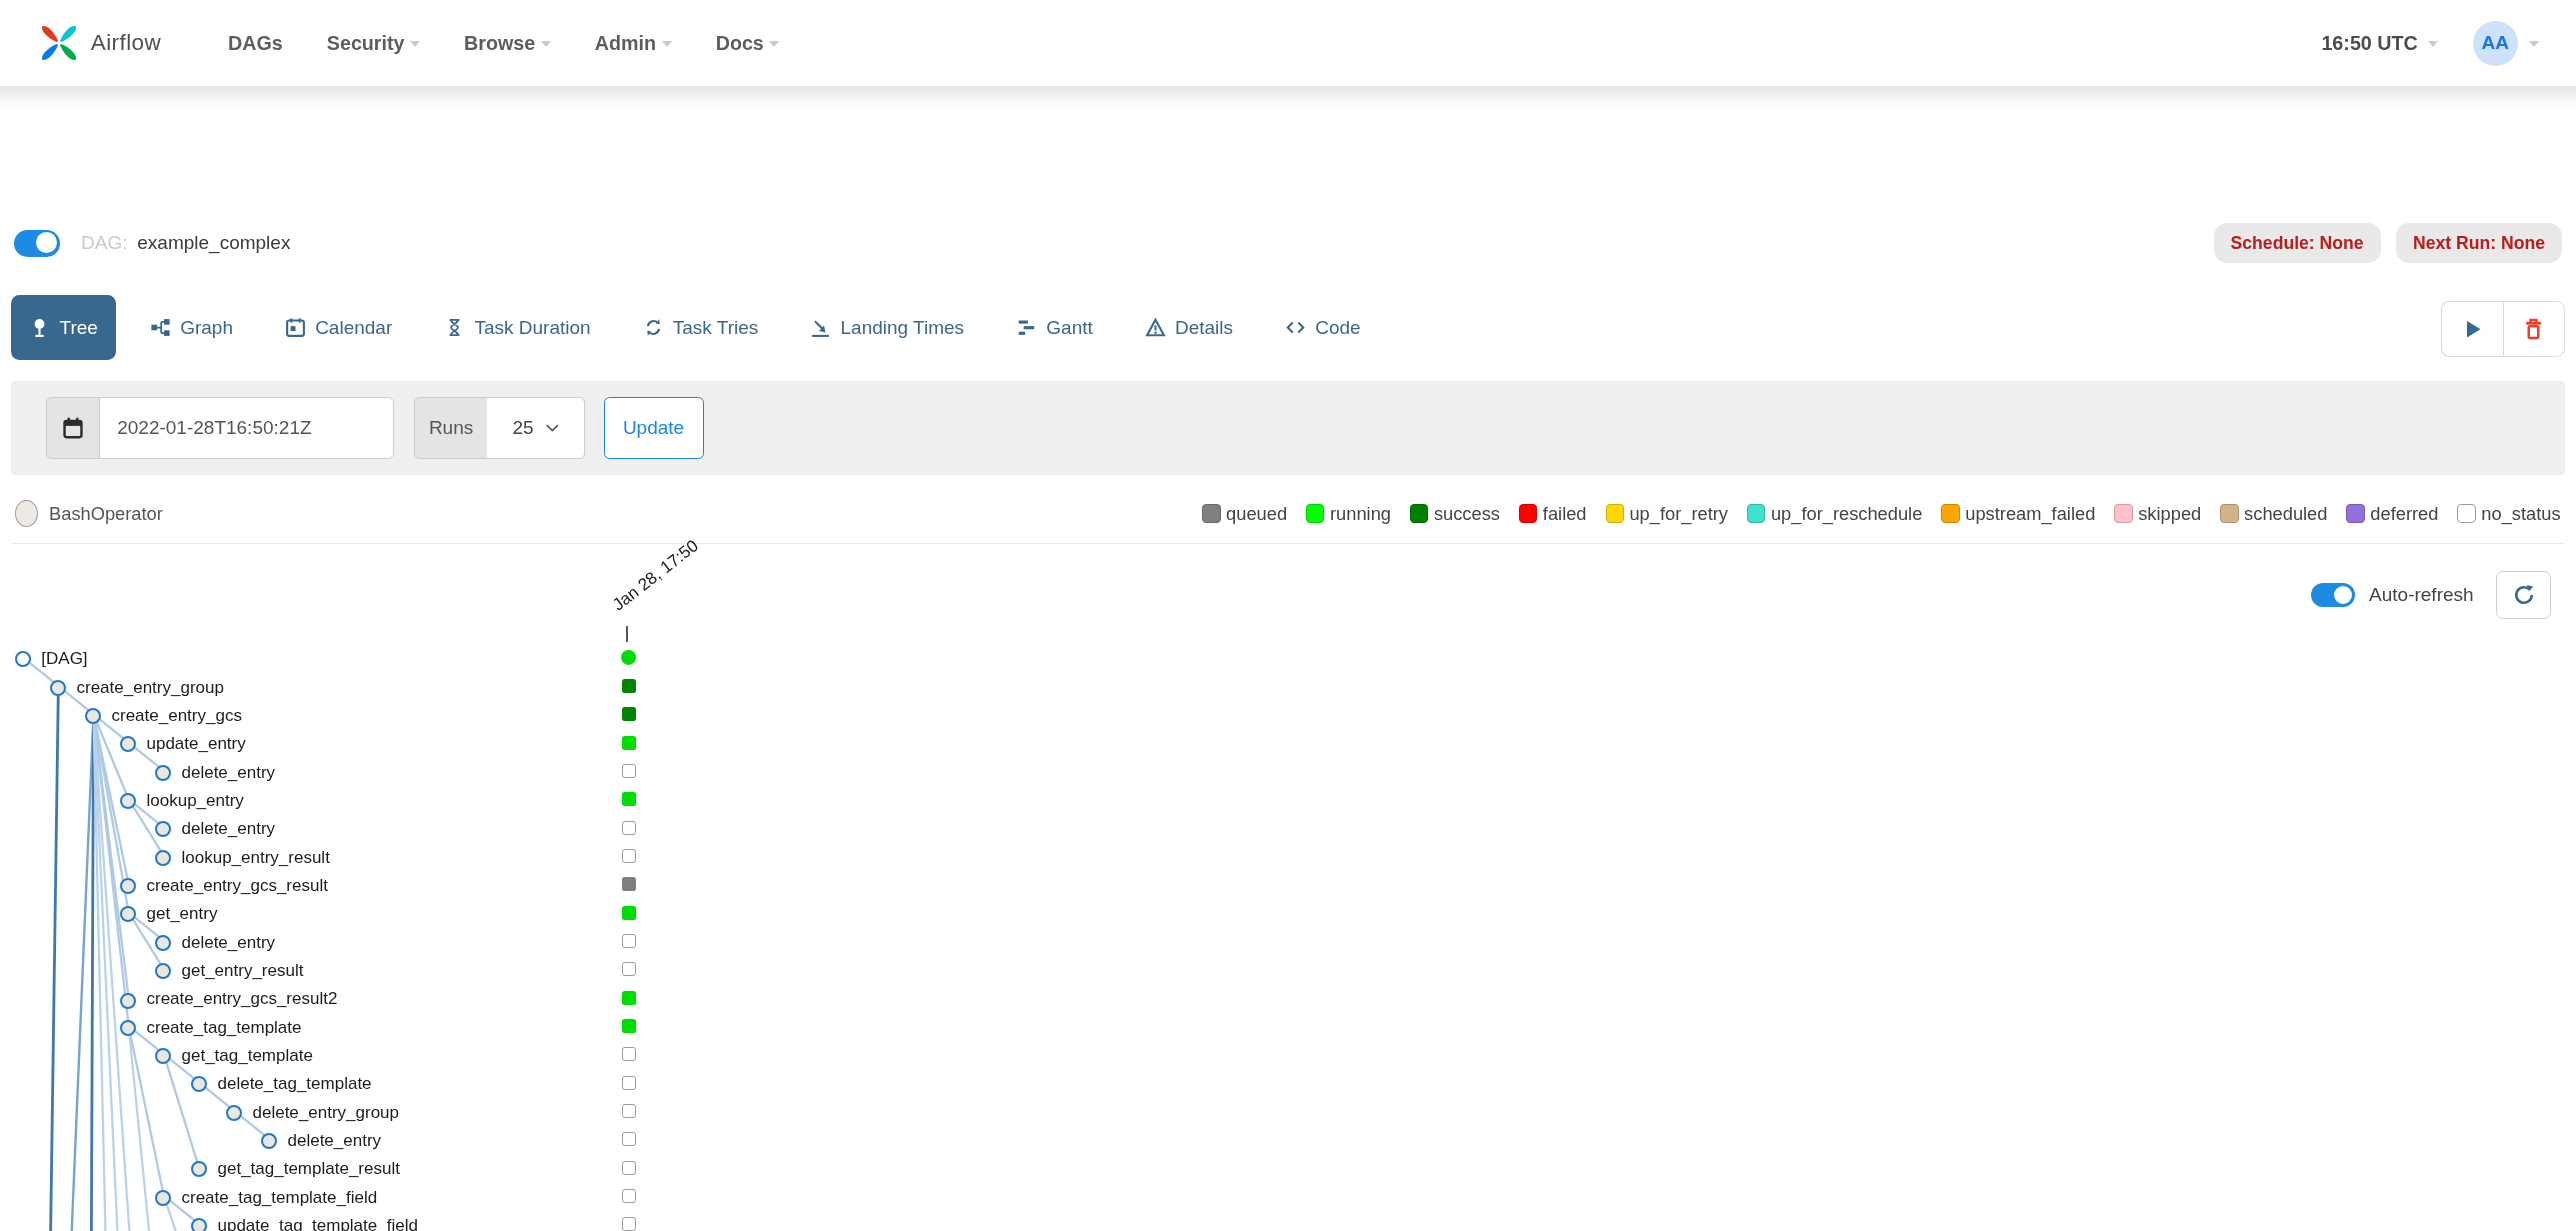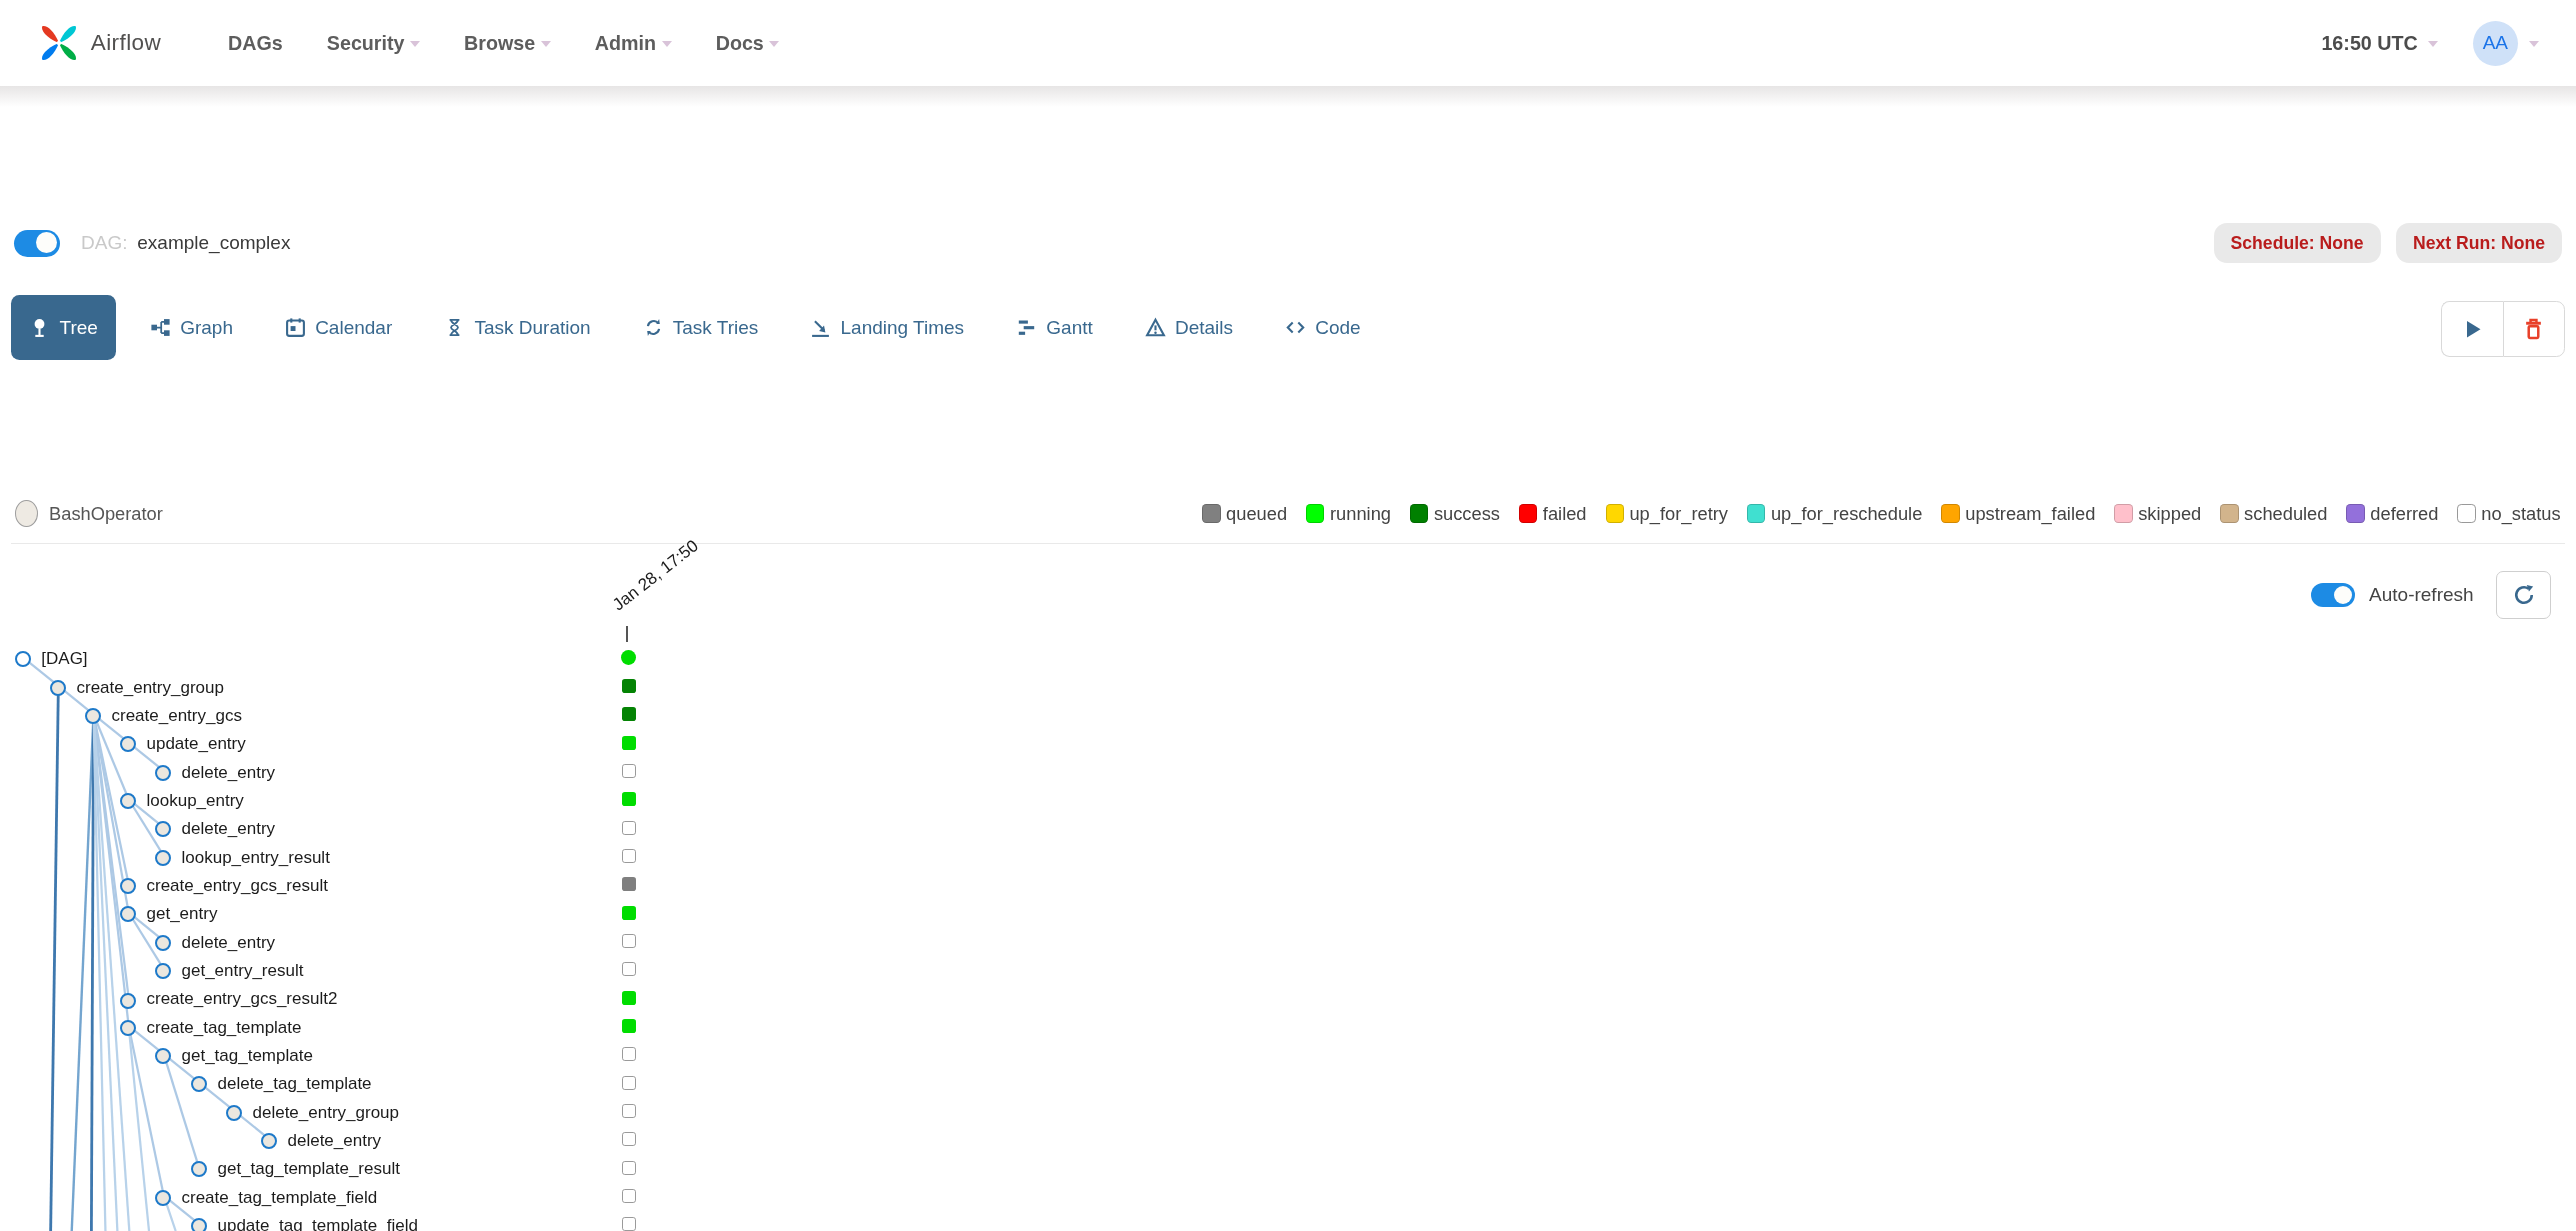--- a/index.html
+++ b/index.html
@@ -11,21 +11,21 @@
   .navbar::after { content:""; position:absolute; left:0; right:0; top:86px; height:21px;
       background:linear-gradient(to bottom, rgba(120,110,110,0.18), rgba(0,0,0,0)); pointer-events:none; }
   .brand { display:flex; align-items:center; gap:9.8px; cursor:pointer; }
   .brand-text { font-size:22.5px; color:#51504f; letter-spacing:0.4px; }
   .nav-menu { display:flex; align-items:center; gap:44px; margin-left:67px; }
   .nav-item { display:flex; align-items:center; gap:5.6px; font-size:19.7px; font-weight:600; color:#5d5d5d; cursor:pointer; }
   .caret { width:0; height:0; border-left:5.6px solid transparent; border-right:5.6px solid transparent; border-top:6.3px solid #d9c3d9; margin-top:2.8px; }
   .nav-right { margin-left:auto; display:flex; align-items:center; gap:18.3px; }
   .clock { display:flex; align-items:center; gap:9.8px; font-size:19.7px; font-weight:700; color:#4c4c4c; cursor:pointer; }
   .avatar-wrap { display:flex; align-items:center; gap:11.2px; margin-left:17px; cursor:pointer; }
-  .avatar { width:45px; height:45px; border-radius:50%; background:#cfe1f8; color:#1a73e8; font-weight:400; font-size:19px; display:flex; align-items:center; justify-content:center; }
+  .avatar { width:45px; height:45px; border-radius:50%; background:#cfe1f8; color:#1a73e8; font-weight:700; font-size:19px; display:flex; align-items:center; justify-content:center; }
   .caret-gray { border-top-color:#d9c3d9; }
 
   
   .alert { position:absolute; left:13.4px; right:13.4px; top:98px; height:75px; background:#d9edf7; border:0.7px solid #cde6f2; border-radius:8.4px; display:flex; align-items:center; padding:0 32px; }
   .alert-text { font-size:16px; color:#31708f; }
   .alert-close { margin-left:auto; font-size:28px; font-weight:700; color:#92b6cb; cursor:pointer; line-height:1; }
 
   
   .dag-header { position:absolute; left:14px; right:14px; top:210px; height:66px; display:flex; align-items:center; }
   .switch { position:relative; width:46px; height:27px; border-radius:13.4px; background:#1d8be4; cursor:pointer; flex:none; }
@@ -233,20 +233,43 @@
     </div>
     <div class="icon-btn">
       <svg width="25" height="25" viewBox="0 0 34 34">
           <line x1="7" y1="8.5" x2="27" y2="8.5" stroke="#e8402a" stroke-width="4"></line>
           <path d="M13,8 v-4 h8 v4" fill="none" stroke="#e8402a" stroke-width="3.4"></path>
           <rect x="10.5" y="12.5" width="13" height="16" rx="1.5" fill="none" stroke="#e8402a" stroke-width="3.4"></rect>
         </svg>
     </div>
   </div>
 
+  <div class="filter-bar">
+    <div class="input-group">
+      <div class="addon first">
+        <svg width="24" height="24" viewBox="0 0 34 34">
+            <rect x="5" y="7" width="24" height="23" rx="3" fill="none" stroke="#2b2b2b" stroke-width="3.4"></rect>
+            <rect x="5" y="7" width="24" height="7" fill="#2b2b2b"></rect>
+            <line x1="11" y1="2.5" x2="11" y2="9" stroke="#2b2b2b" stroke-width="3.4"></line>
+            <line x1="23" y1="2.5" x2="23" y2="9" stroke="#2b2b2b" stroke-width="3.4"></line>
+          </svg>
+      </div>
+      <input class="date-input" value="2022-01-28T16:50:21Z" style="">
+    </div>
+    <div class="input-group runs-group">
+      <div class="addon first">Runs</div>
+      <div class="select-box">
+        <span>25</span>
+        <svg width="12.7" height="7.7" viewBox="0 0 16 9">
+            <polyline points="1,1 8,8 15,1" fill="none" stroke="#555" stroke-width="2"></polyline>
+          </svg>
+      </div>
+    </div>
+    <button class="update-btn">Update</button>
+  </div>
 
   <div class="legend-row">
     <div class="operator-key">
       <span class="op-ellipse"></span>
       <span class="op-label">BashOperator</span>
     </div>
     <div class="status-legend">
       <div class="legend-item">
           <span class="swatch" style="background: rgb(128, 128, 128);"></span>
           <span class="legend-label">queued</span>

